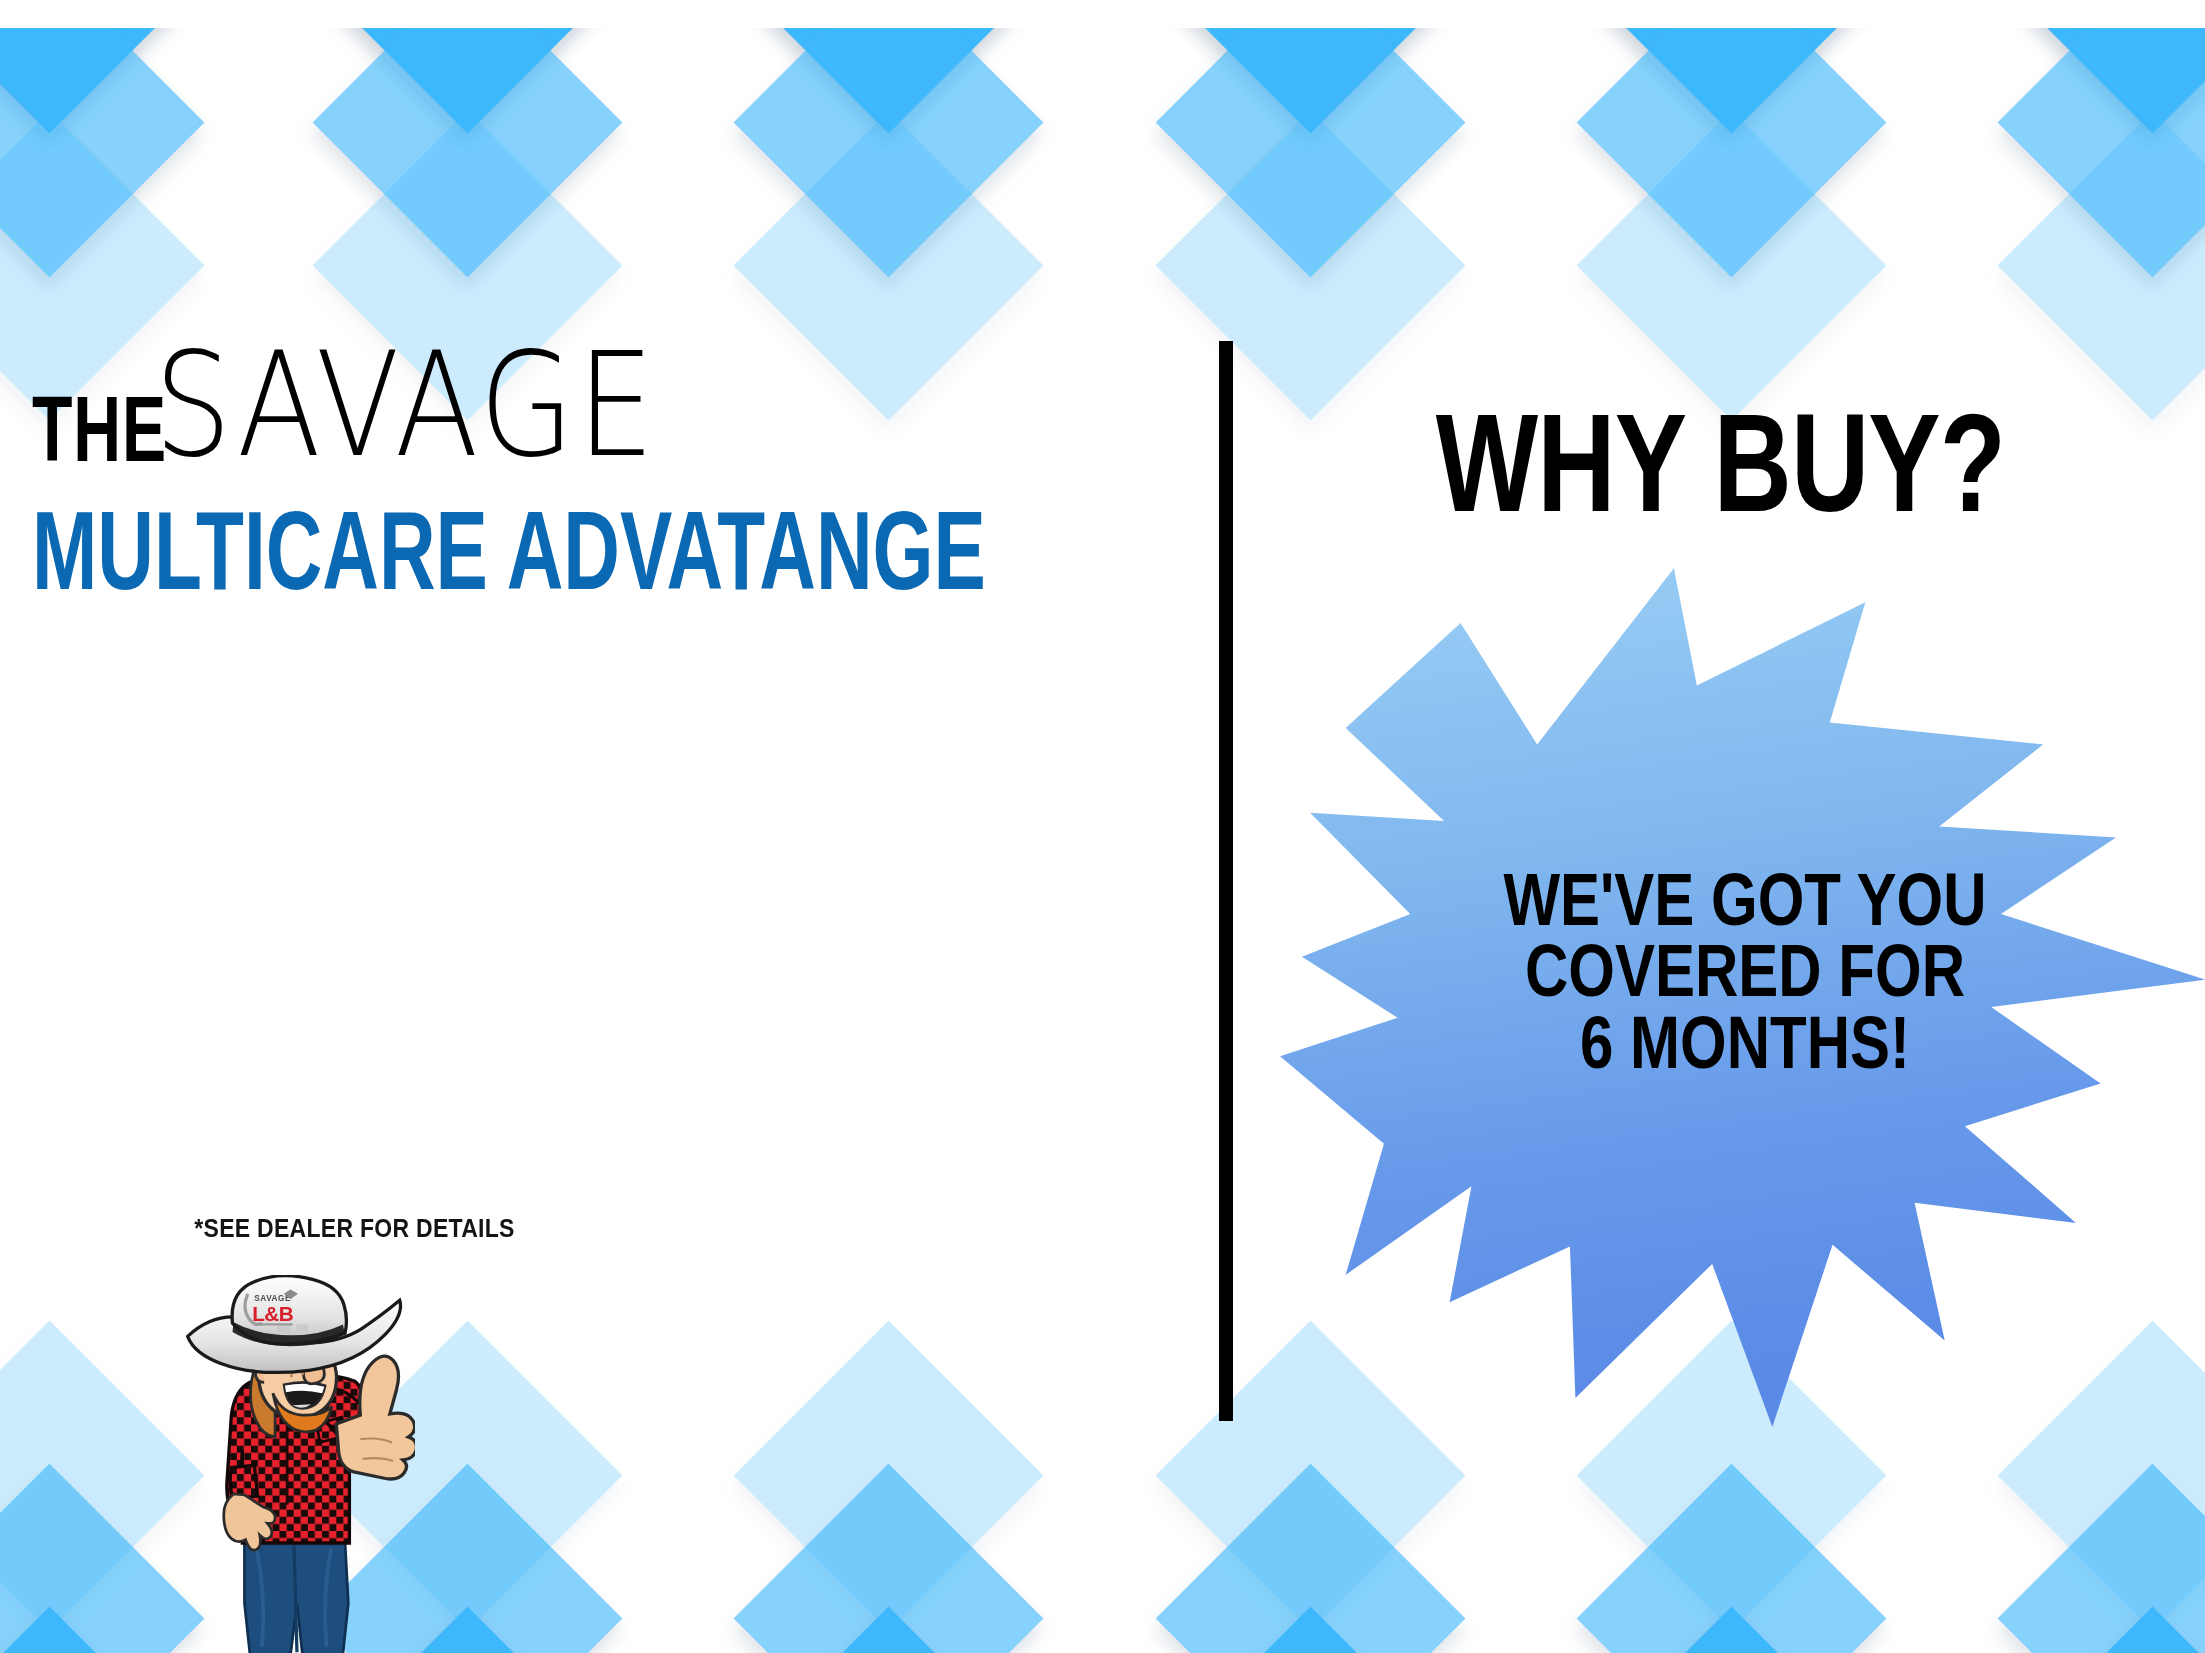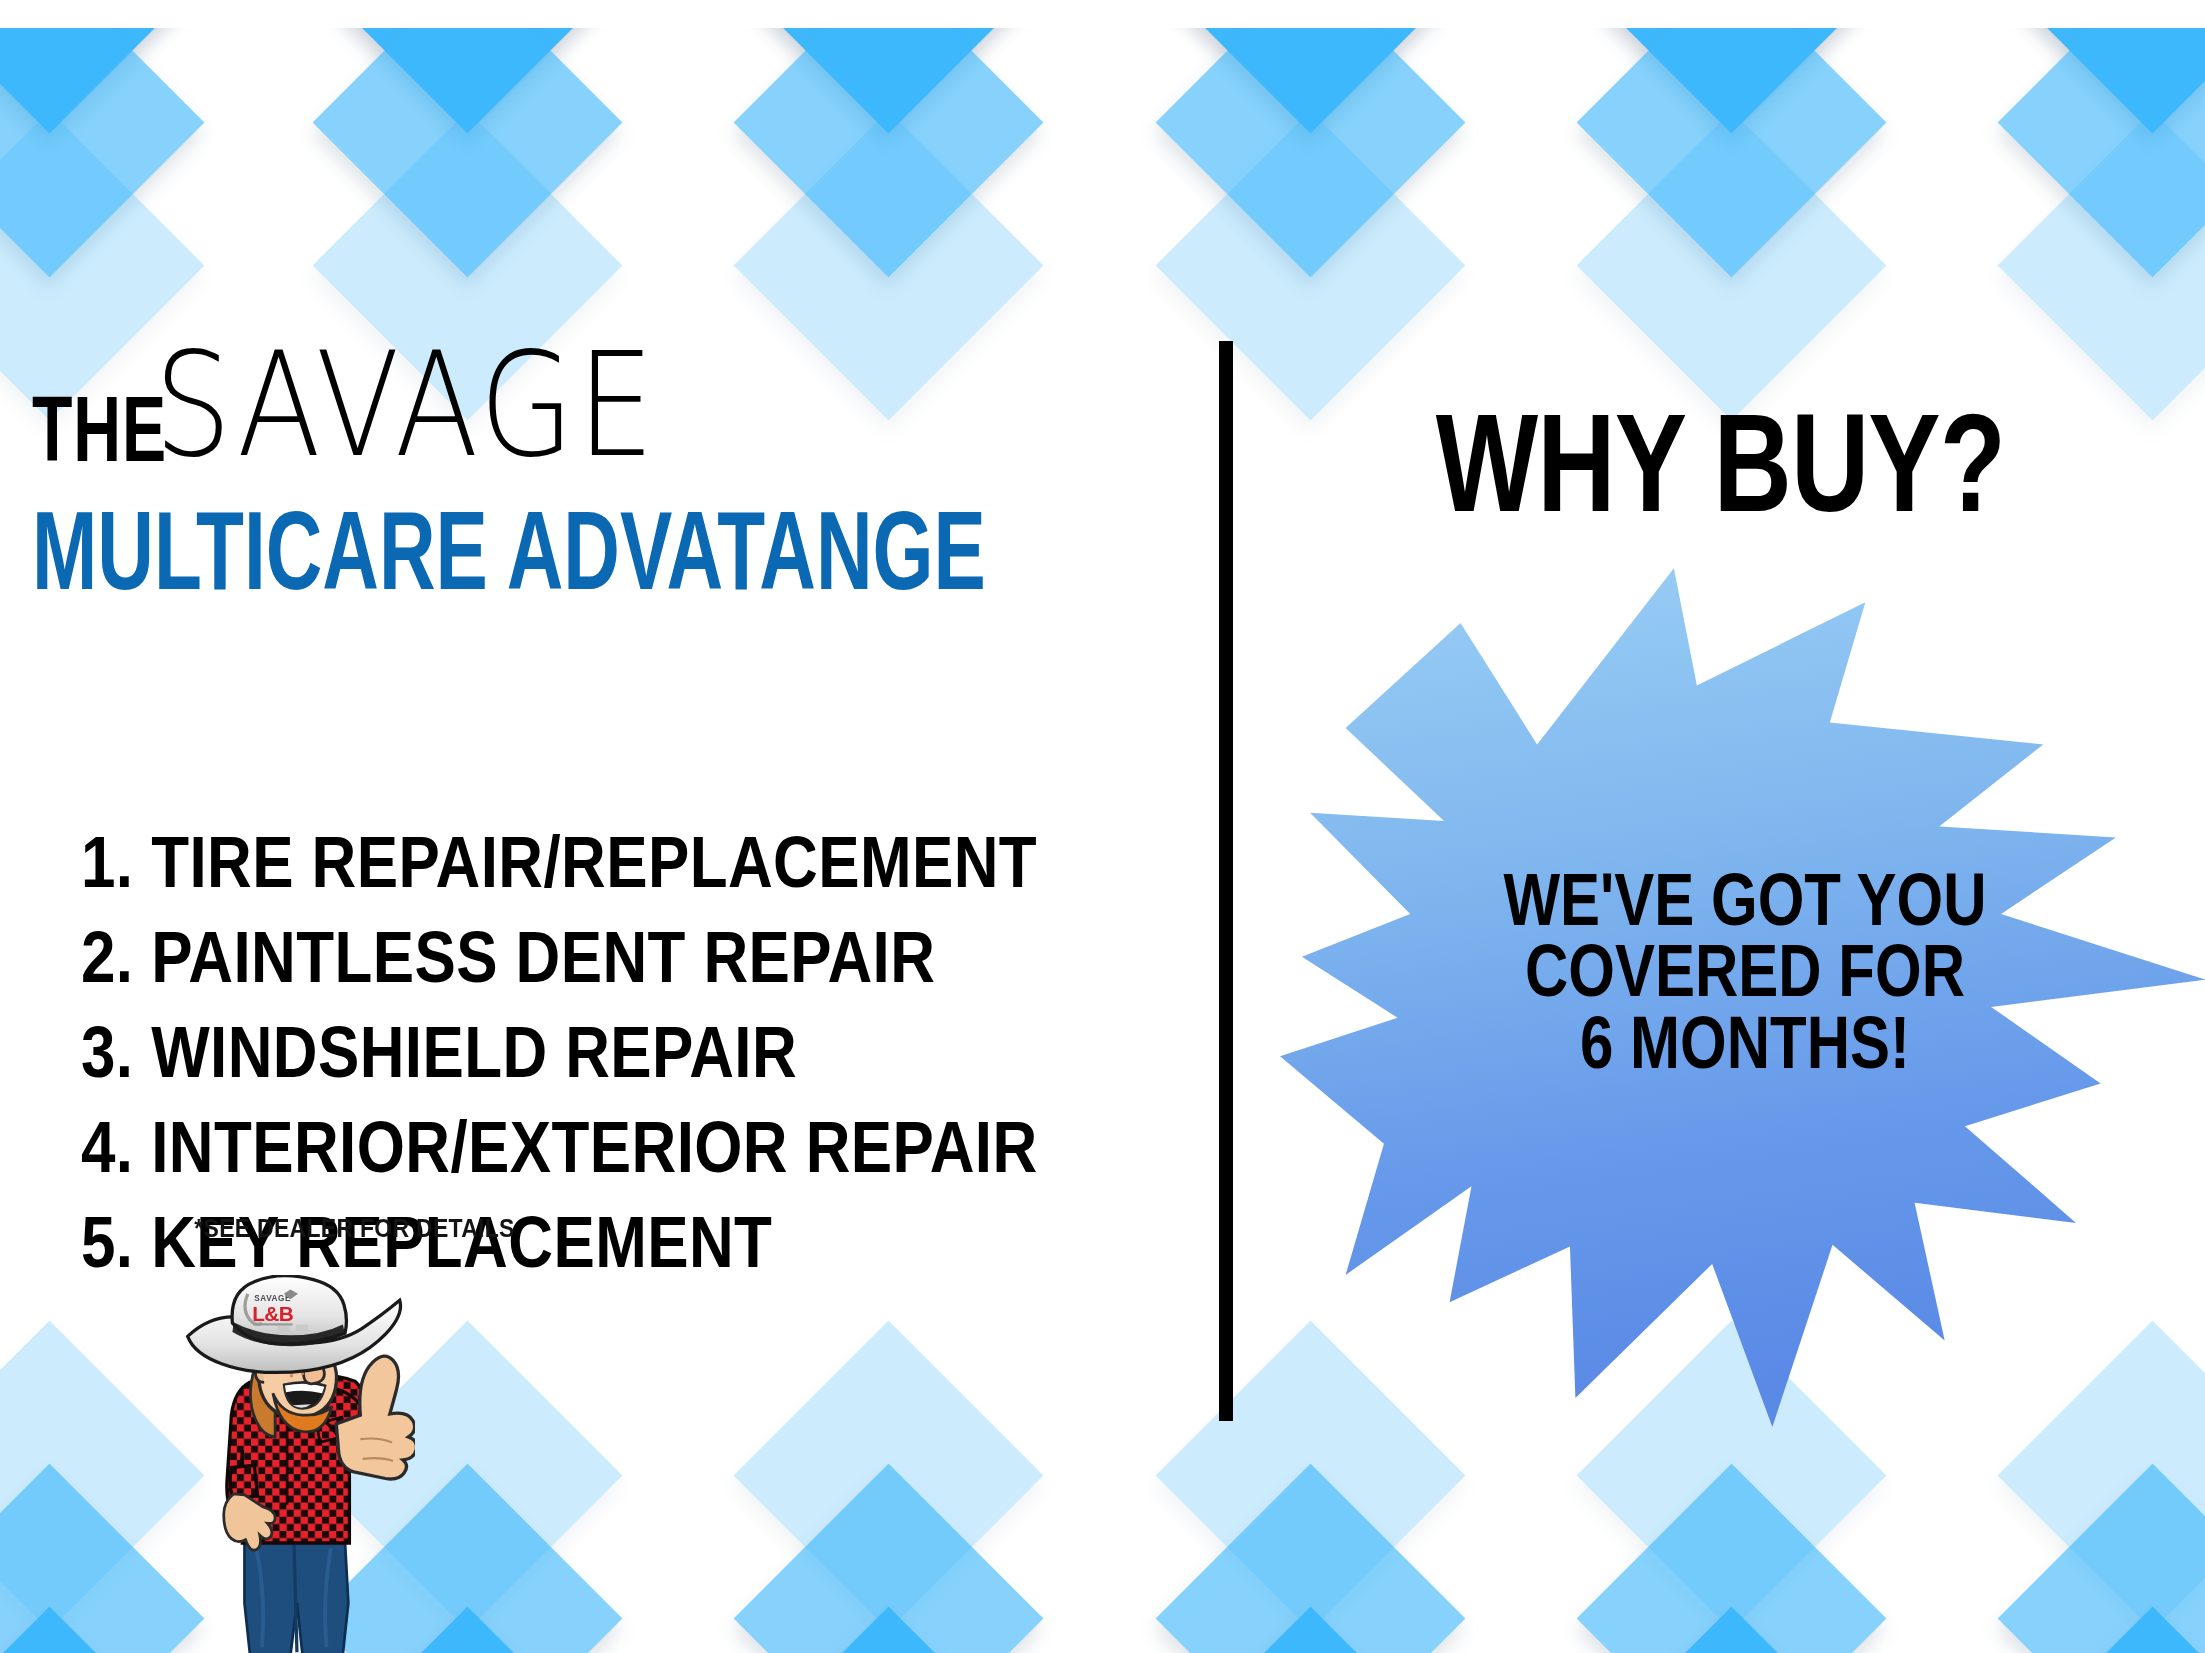--- a/index.html
+++ b/index.html
@@ -241,27 +241,20 @@
   <div id="left-col">
 
     <div id="title-block">
       <div class="title-row-1">
         <span id="title-the">THE</span>
         <span id="title-savage">SAVAGE</span>
       </div>
       <div id="title-multicare">MULTICARE ADVATANGE</div>
     </div>
 
-    <ul id="services-list">
-      <li>1. TIRE REPAIR/REPLACEMENT</li>
-      <li>2. PAINTLESS DENT REPAIR</li>
-      <li>3. WINDSHIELD REPAIR</li>
-      <li>4. INTERIOR/EXTERIOR REPAIR</li>
-      <li>5. KEY REPLACEMENT</li>
-    </ul>
 
     <div id="disclaimer">*SEE DEALER FOR DETAILS</div>
   </div>
 
   <div id="right-col">
 
     <div id="why-buy">WHY BUY?</div>
 
     <div id="starburst-wrap">
       <svg id="starburst-svg" viewBox="0 0 1700 1580" preserveAspectRatio="none">

